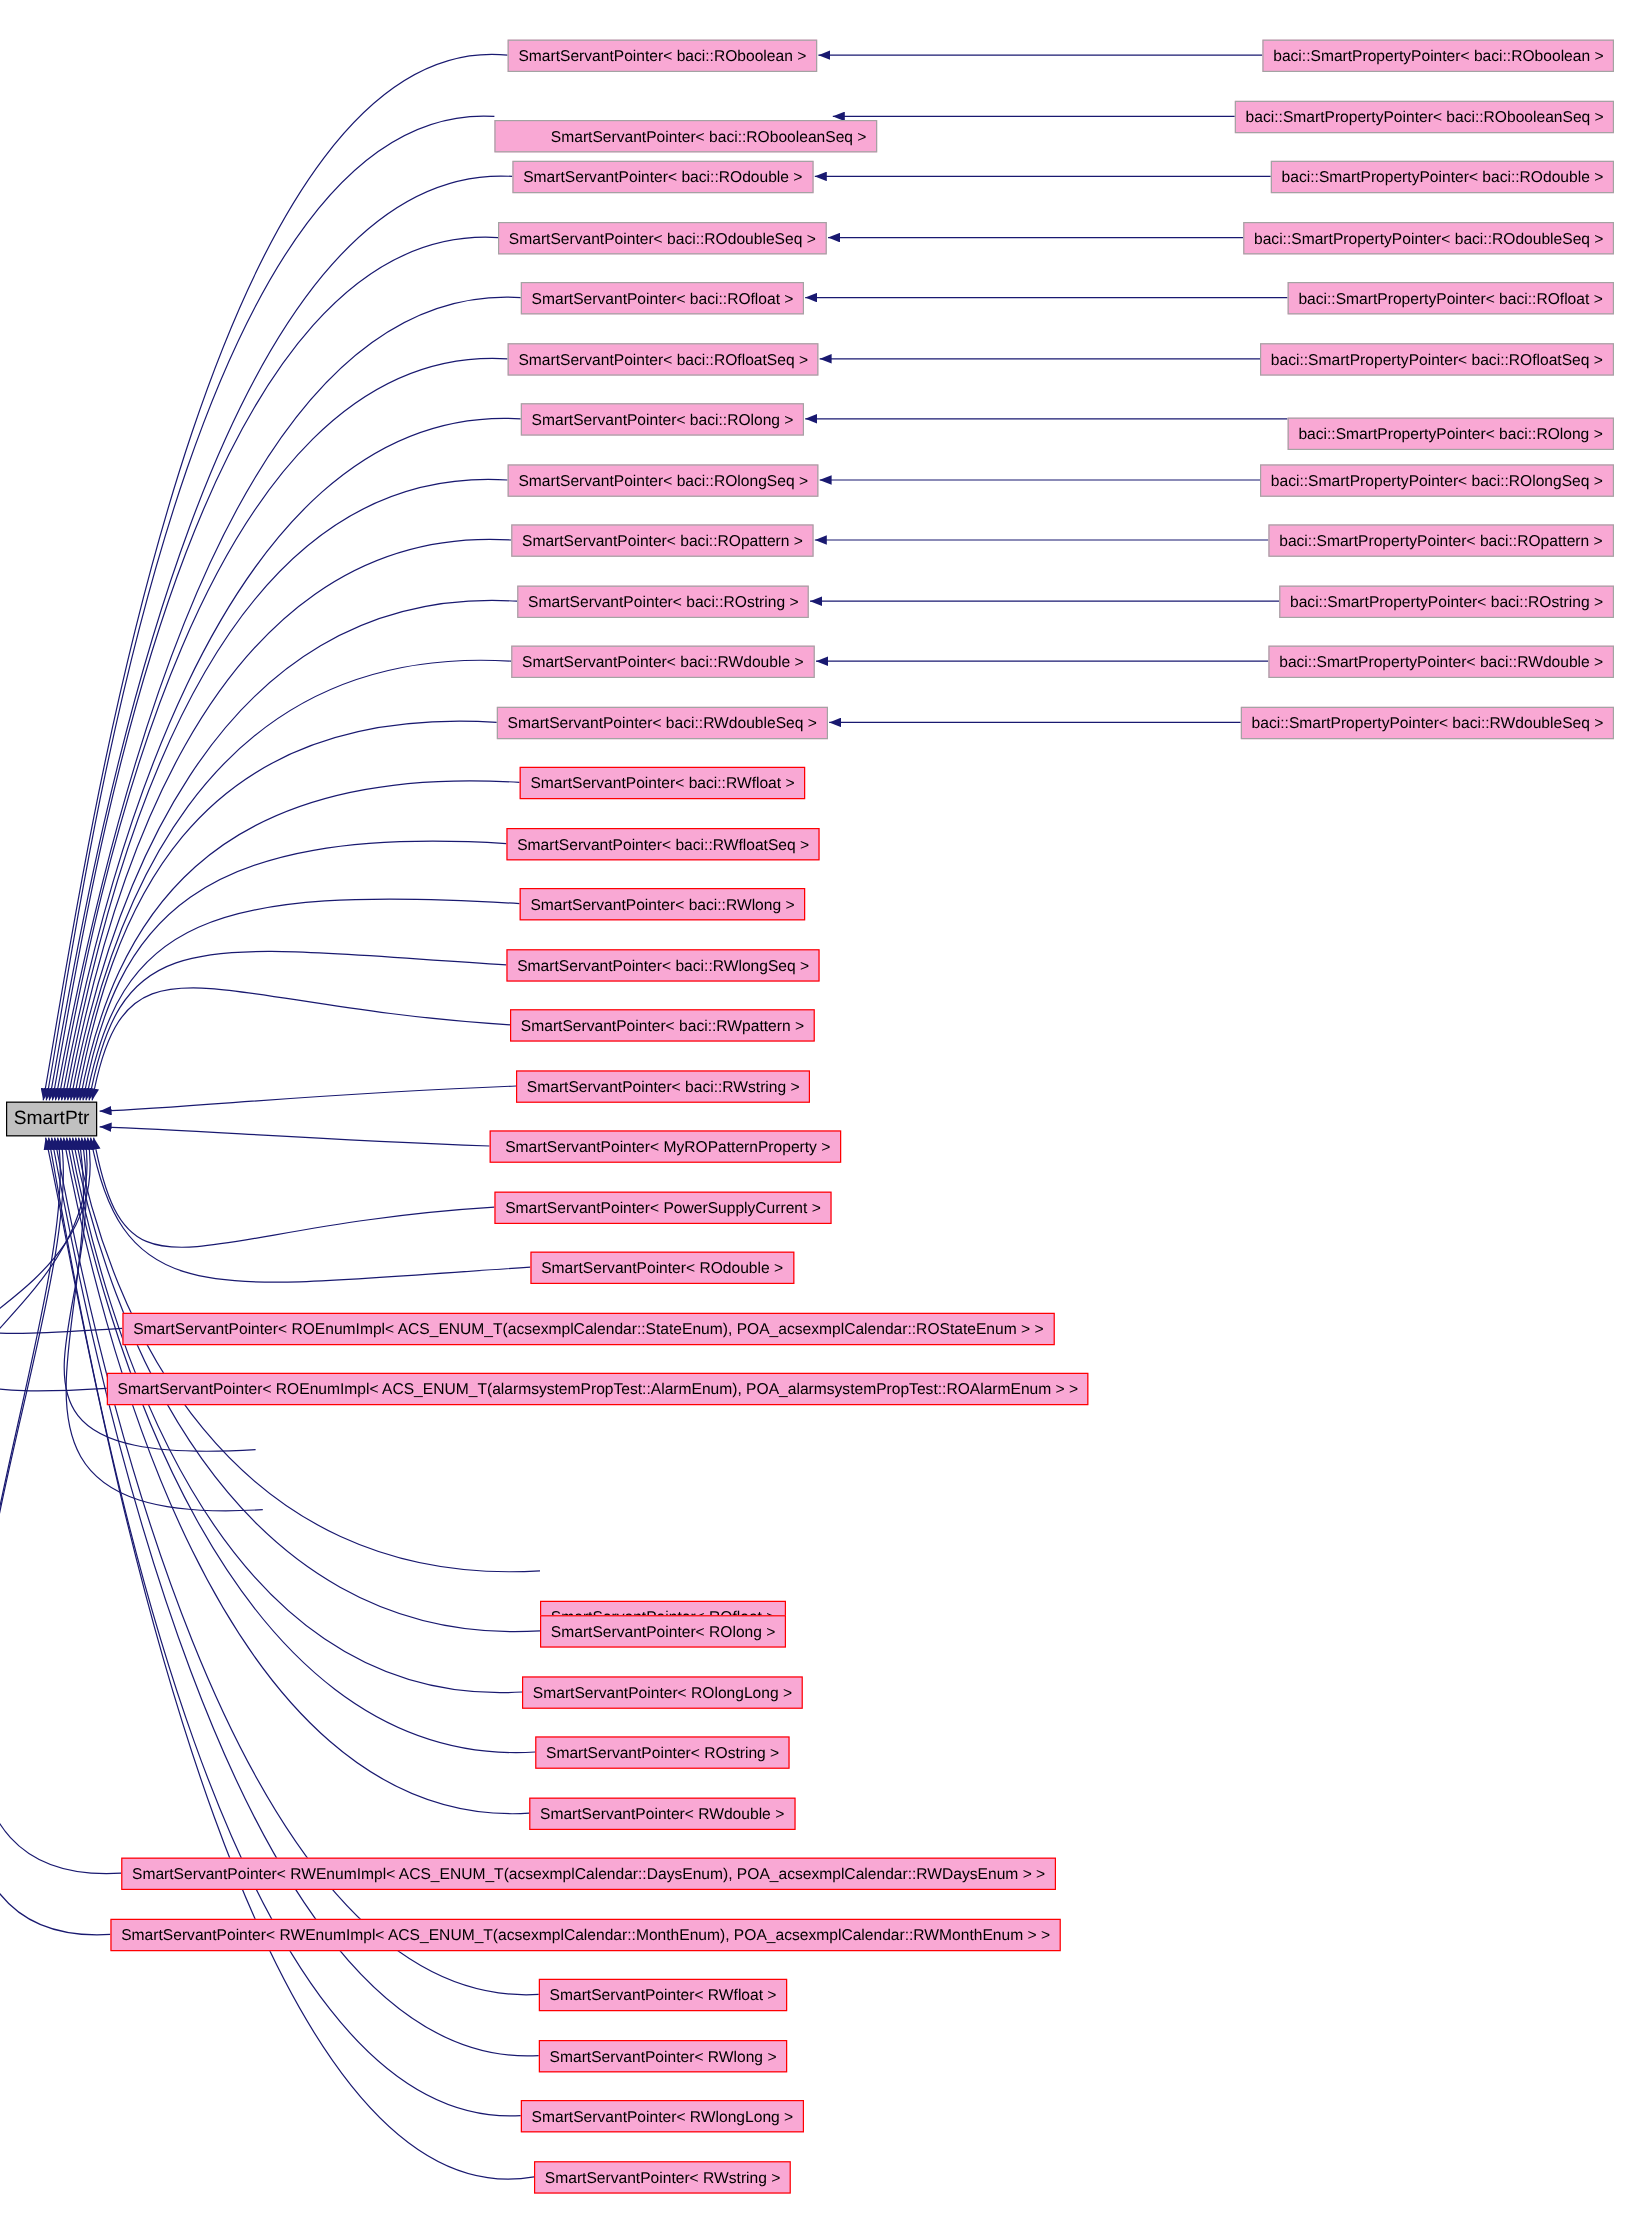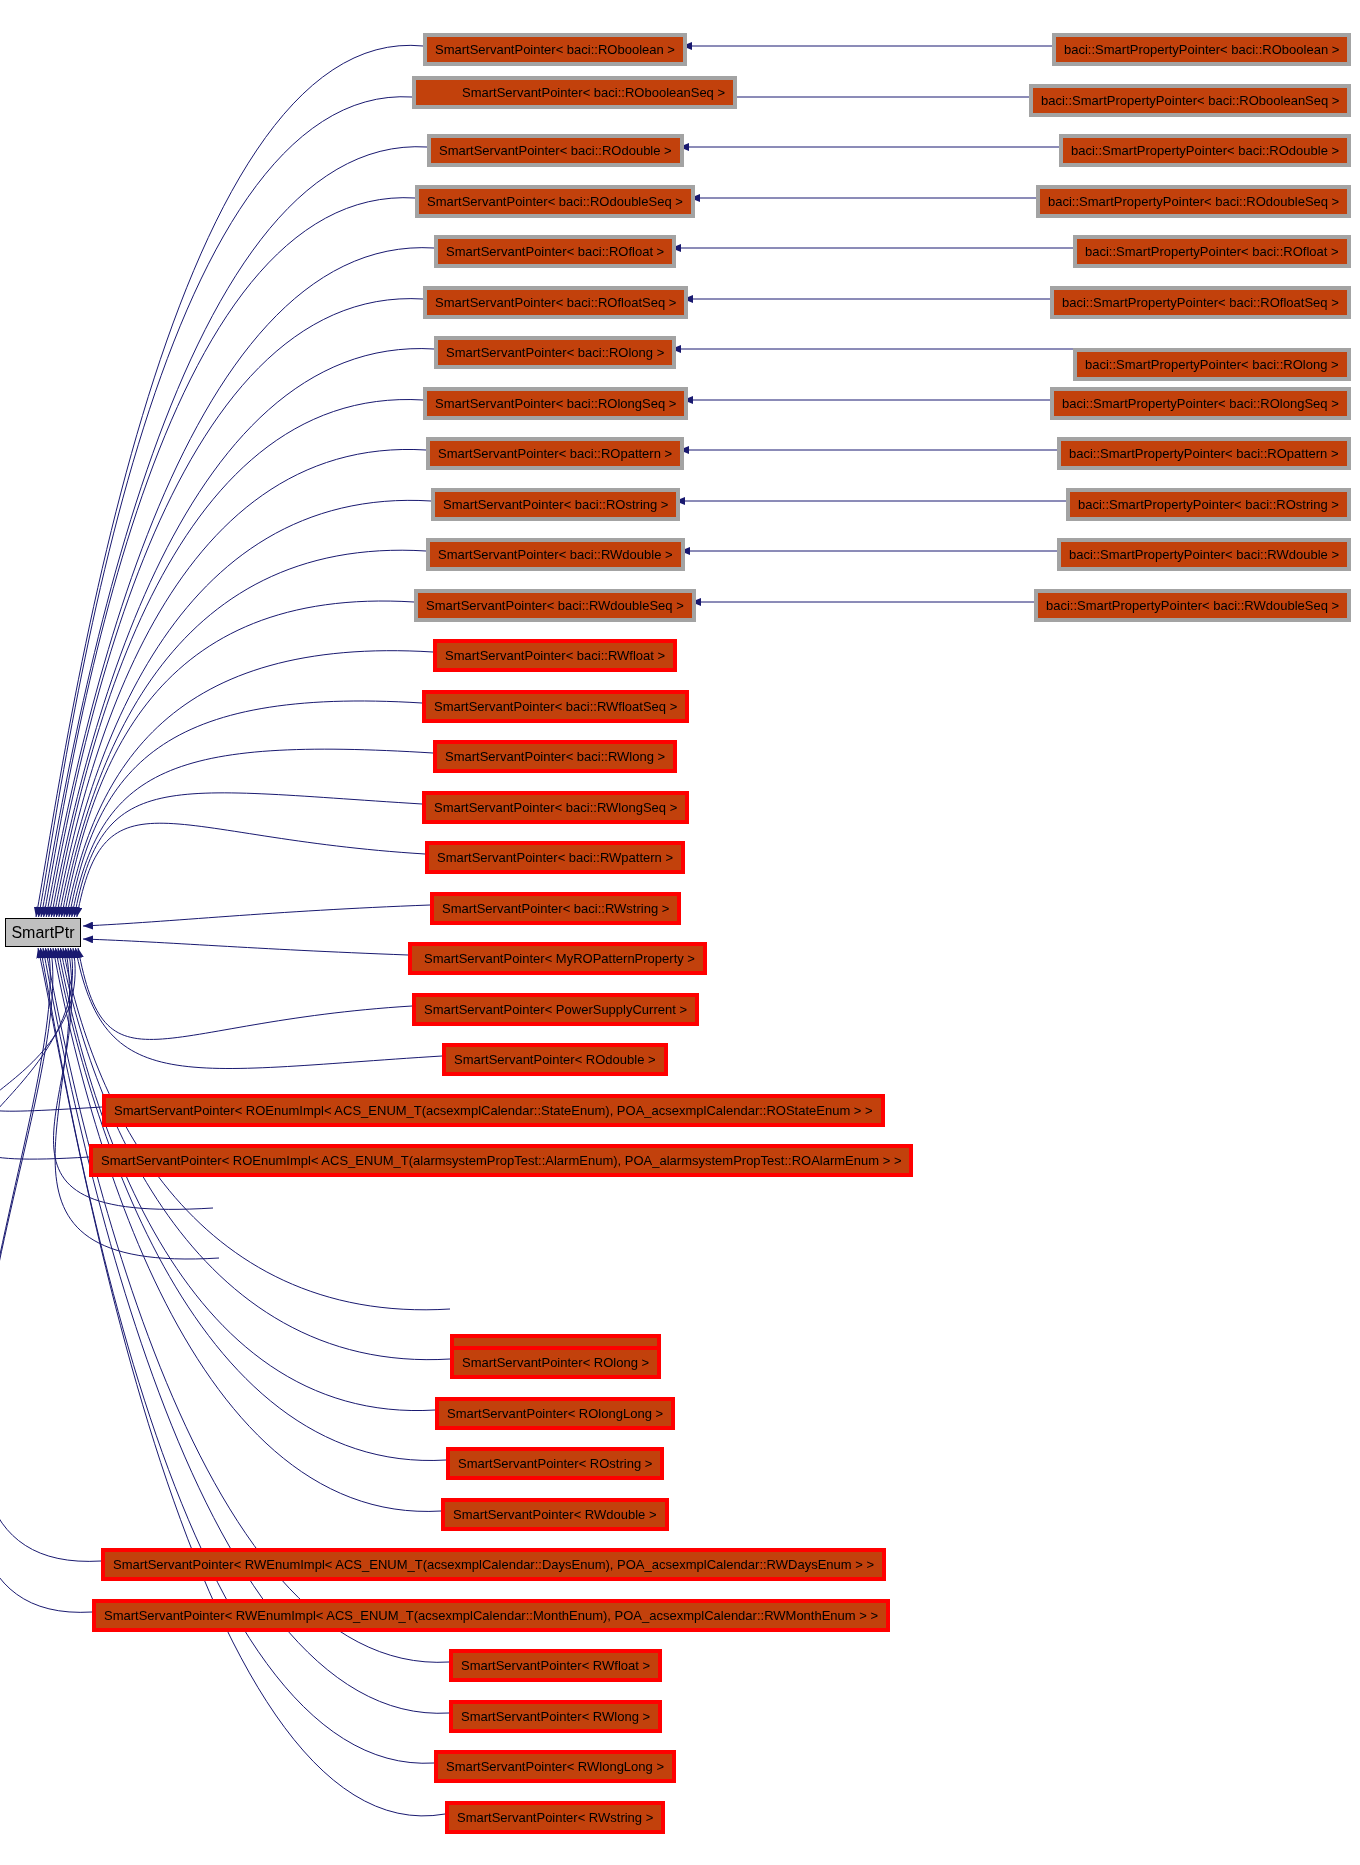--- a/index.html
+++ b/index.html
@@ -13,22 +13,22 @@
   }
   #edge-layer{
     position:absolute;
     left:0;top:0;
     width:1360px;height:1865px;
     pointer-events:none;
   }
   .node{
     position:absolute;
     box-sizing:border-box;
-    background:#c2410c;
-    border:4px solid #a3a3a3;
+    background:#f9a8d4;
+    border:1px solid #a3a3a3;
     color:#000000;
     font-size:13px;
     line-height:17px;
     padding:4px 8px;
     white-space:nowrap;
     text-align:left;
     cursor:pointer;
   }
   .node.red{ border-color:#ff0000; }
   #base-node{
@@ -103,21 +103,21 @@
         <path d="M 1057,450 L 679,450" stroke="#191970" stroke-width="1" fill="none" marker-end="url(#arrowhead)"></path>
         <path d="M 1066,501 L 675,501" stroke="#191970" stroke-width="1" fill="none" marker-end="url(#arrowhead)"></path>
         <path d="M 1057,551 L 680,551" stroke="#191970" stroke-width="1" fill="none" marker-end="url(#arrowhead)"></path>
         <path d="M 1034,602 L 691,602" stroke="#191970" stroke-width="1" fill="none" marker-end="url(#arrowhead)"></path>
       </g>
   </svg>
 
   <div id="base-node">SmartPtr</div>
 <div class="node" style="left: 423px; top: 33px;">SmartServantPointer&lt; baci::ROboolean &gt;</div>
     <div class="node" style="left: 1052px; top: 33px;">baci::SmartPropertyPointer&lt; baci::ROboolean &gt;</div>
-    <div class="node" style="left: 412px; top: 76px; padding-left: 46px;">SmartServantPointer&lt; baci::RObooleanSeq &gt;</div>
+    <div class="node" style="left: 412px; top: 100px; padding-left: 46px;">SmartServantPointer&lt; baci::RObooleanSeq &gt;</div>
     <div class="node" style="left: 1029px; top: 84px;">baci::SmartPropertyPointer&lt; baci::RObooleanSeq &gt;</div>
     <div class="node" style="left: 427px; top: 134px;">SmartServantPointer&lt; baci::ROdouble &gt;</div>
     <div class="node" style="left: 1059px; top: 134px;">baci::SmartPropertyPointer&lt; baci::ROdouble &gt;</div>
     <div class="node" style="left: 415px; top: 185px;">SmartServantPointer&lt; baci::ROdoubleSeq &gt;</div>
     <div class="node" style="left: 1036px; top: 185px;">baci::SmartPropertyPointer&lt; baci::ROdoubleSeq &gt;</div>
     <div class="node" style="left: 434px; top: 235px;">SmartServantPointer&lt; baci::ROfloat &gt;</div>
     <div class="node" style="left: 1073px; top: 235px;">baci::SmartPropertyPointer&lt; baci::ROfloat &gt;</div>
     <div class="node" style="left: 423px; top: 286px;">SmartServantPointer&lt; baci::ROfloatSeq &gt;</div>
     <div class="node" style="left: 1050px; top: 286px;">baci::SmartPropertyPointer&lt; baci::ROfloatSeq &gt;</div>
     <div class="node" style="left: 434px; top: 336px;">SmartServantPointer&lt; baci::ROlong &gt;</div>

